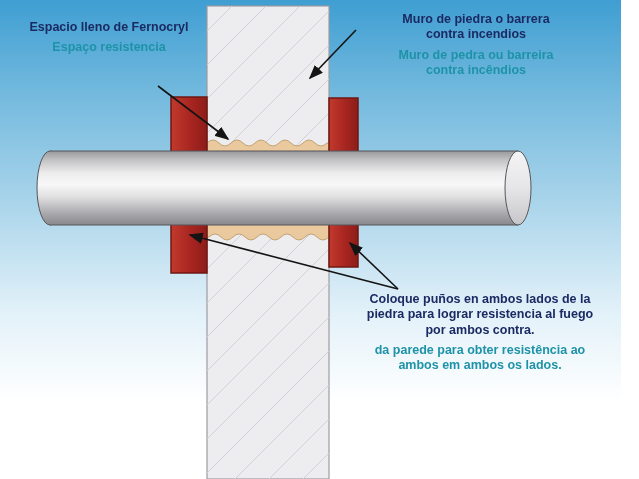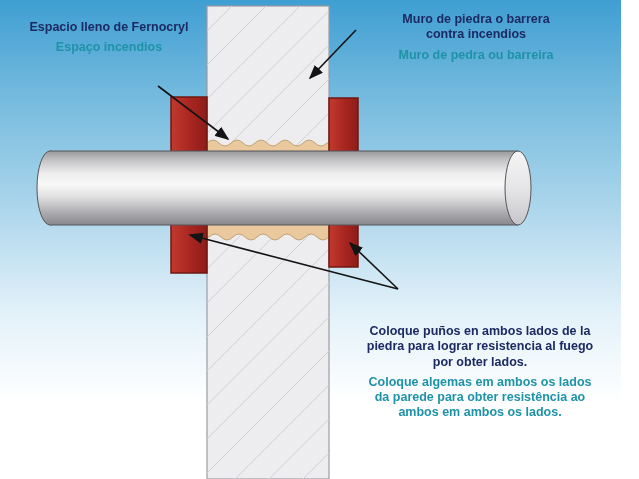--- a/index.html
+++ b/index.html
@@ -75,40 +75,40 @@
       <line x1="158" y1="86" x2="228" y2="139" marker-end="url(#arrowhead)"></line>
       <line x1="356" y1="30" x2="310" y2="78" marker-end="url(#arrowhead)"></line>
       <line x1="398" y1="289" x2="190" y2="235" marker-end="url(#arrowhead)"></line>
       <line x1="398" y1="289" x2="350" y2="243" marker-end="url(#arrowhead)"></line>
     </g>
   </svg>
 
   <div class="label" style="left:16px;top:20px;width:186px;">
     <div class="primary">Espacio lleno de Fernocryl</div>
     <div class="secondary">
-      <div>Espaço incendios</div>
+      <div>Espaço resistencia</div>
     </div>
   </div>
 
   <div class="label" style="left:360px;top:12px;width:232px;">
     <div class="primary">
       <div>Muro de piedra o barrera</div>
       <div>contra incendios</div>
     </div>
     <div class="secondary">
       <div>Muro de pedra ou barreira</div>
+      <div>contra incêndios</div>
     </div>
   </div>
 
-  <div class="label" style="left:352px;top:292px;width:256px;margin-top:32px;">
+  <div class="label" style="left:352px;top:292px;width:256px;">
     <div class="primary">
       <div>Coloque puños en ambos lados de la</div>
       <div>piedra para lograr resistencia al fuego</div>
-      <div>por obter lados.</div>
+      <div>por ambos contra.</div>
     </div>
     <div class="secondary">
-      <div>Coloque algemas em ambos os lados</div>
       <div>da parede para obter resistência ao</div>
       <div>ambos em ambos os lados.</div>
     </div>
   </div>
 
 </div>
 
 </body></html>

